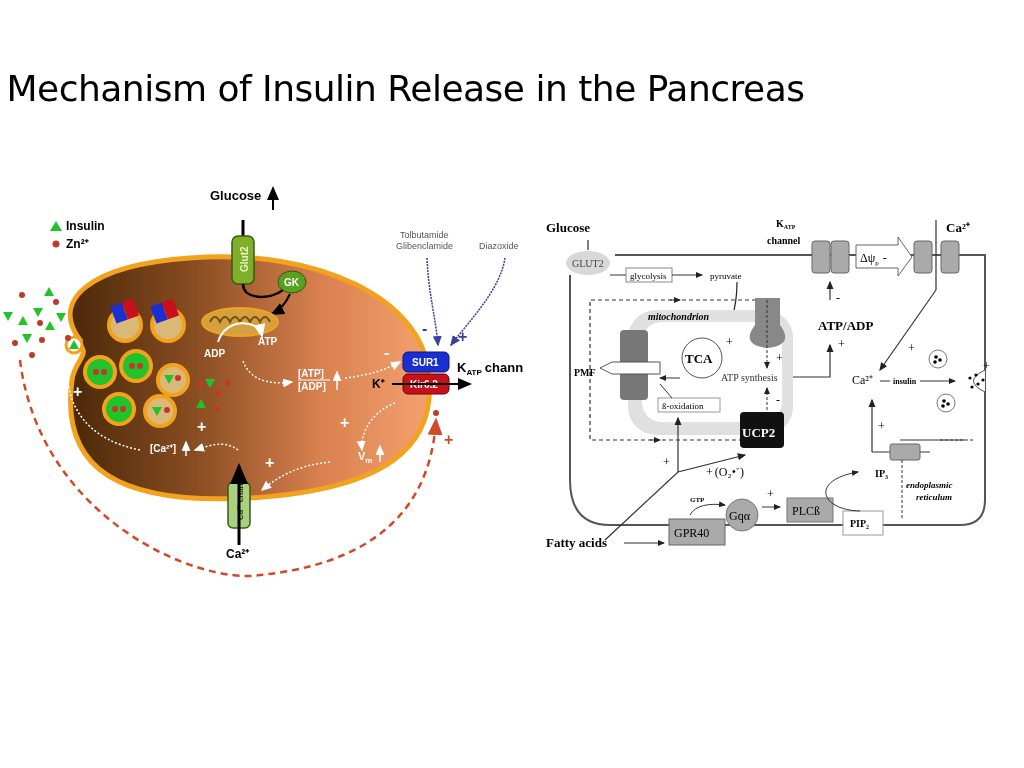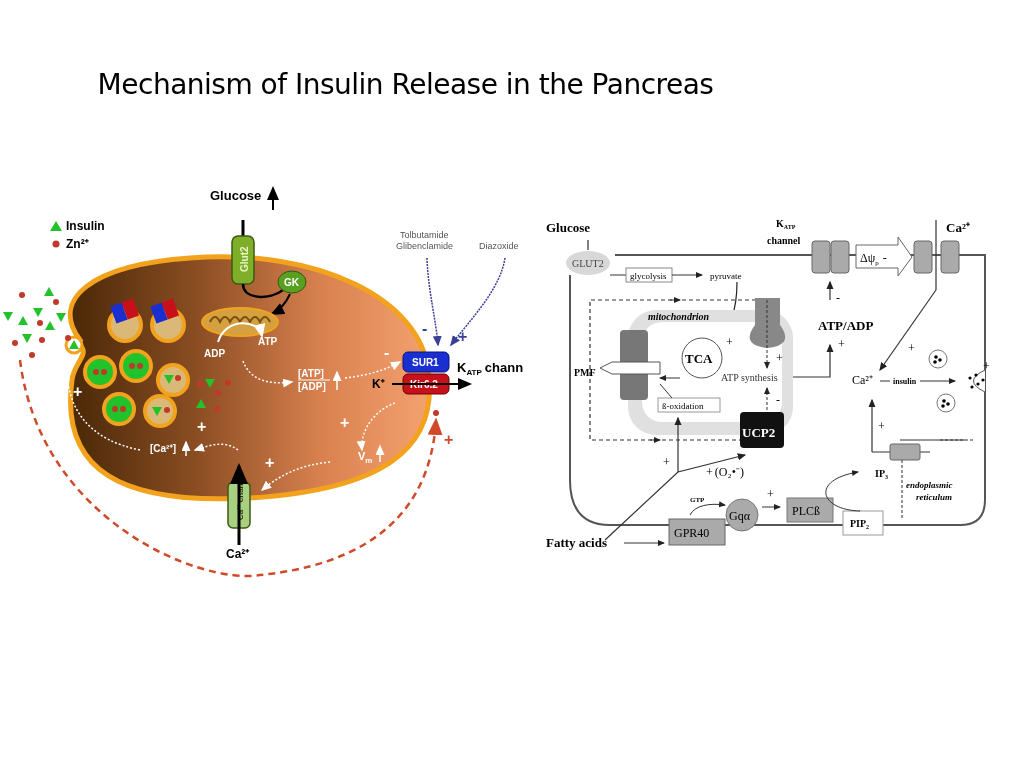--- a/index.html
+++ b/index.html
@@ -1,17 +1,17 @@
 <!DOCTYPE html>
 <html><head>
 <meta charset="utf-8">
 <style>
   html, body { margin:0; padding:0; background:#ffffff; }
   body { width:1024px; height:768px; position:relative; overflow:hidden; font-family:"Liberation Sans", sans-serif; }
-  .slide-title { position:absolute; left:0; top:68px; width:811px; text-align:center; font-family:"DejaVu Sans", sans-serif; font-size:28px; color:#000; letter-spacing:-0.5px; }
+  .slide-title { position:absolute; left:0; top:68px; width:811px; text-align:center; font-family:"DejaVu Sans", sans-serif; font-size:36px; color:#000; letter-spacing:-0.5px; }
   svg { position:absolute; left:0; top:0; }
   .lbl { font-family:"Liberation Sans", sans-serif; font-weight:bold; }
   .serif { font-family:"Liberation Serif", serif; }
 </style>
 </head>
 <body>
 
 <div class="slide-title">Mechanism of Insulin Release in the Pancreas</div>
 
 <svg width="1024" height="768" viewBox="0 0 1024 768">

